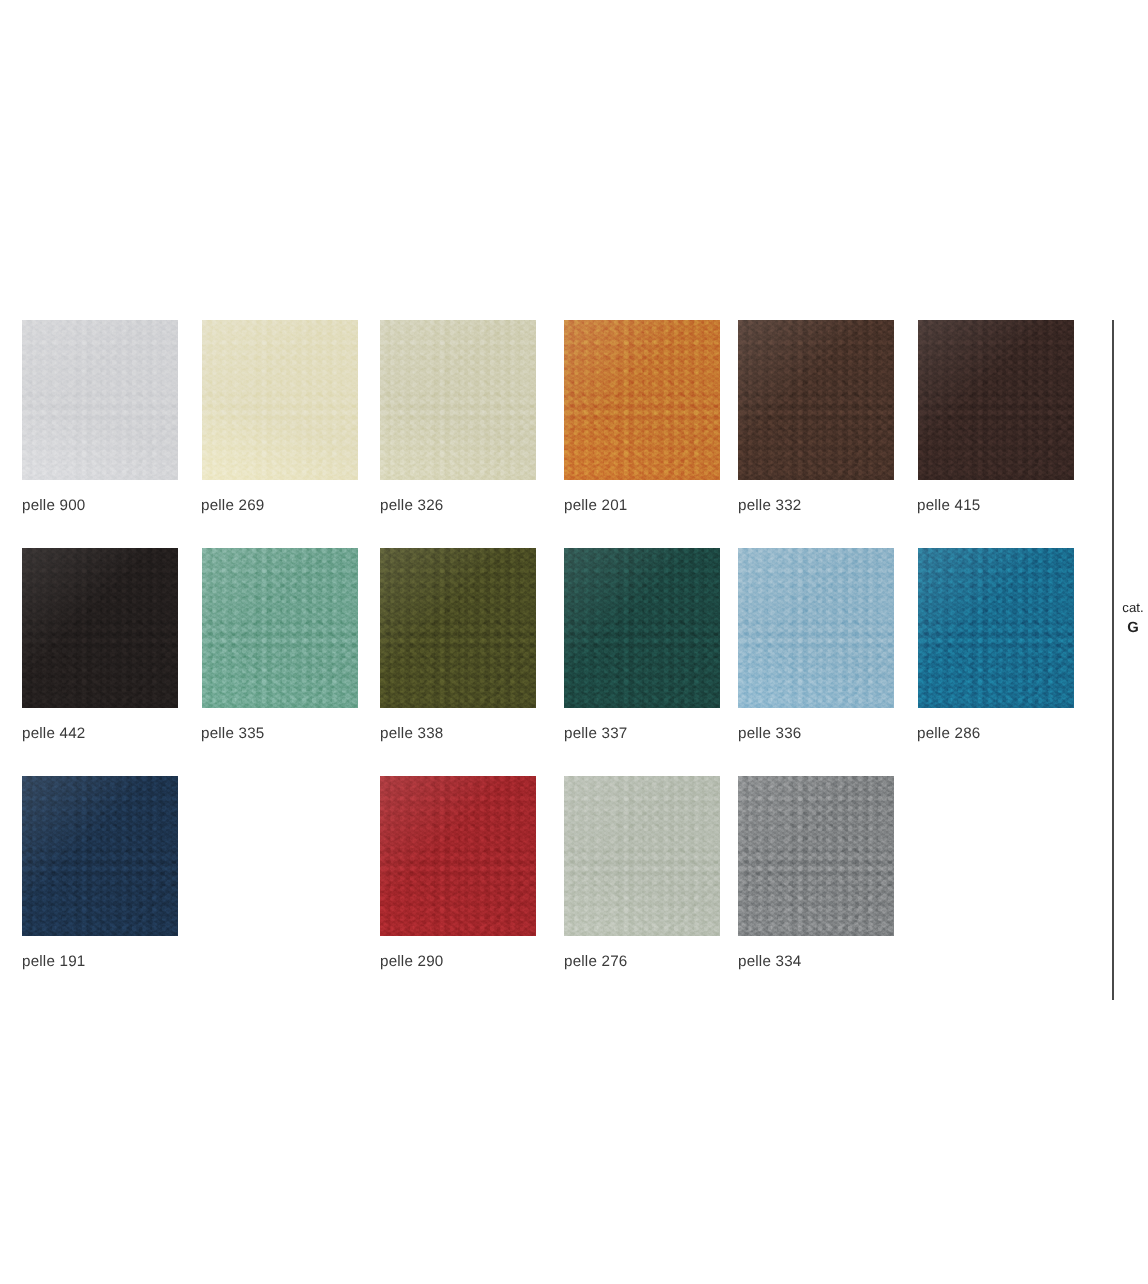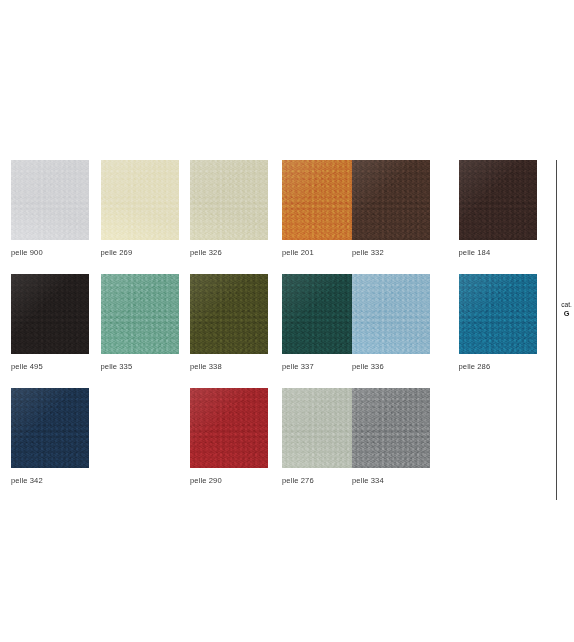--- a/index.html
+++ b/index.html
@@ -33,21 +33,21 @@
 
   .swatch-cell{
     position:absolute;
     top:0;
     width:78px;
   }
   .swatch-cell.c0{left:0px;}
   .swatch-cell.c1{left:89.5px;}
   .swatch-cell.c2{left:179px;text-decoration:underline;}
   .swatch-cell.c3{left:271px;}
-  .swatch-cell.c4{left:341px;}
+  .swatch-cell.c4{left:358px;}
   .swatch-cell.c5{left:447.5px;}
 
   .swatch-chip{
     width:78px;
     height:80px;
     position:relative;
     overflow:hidden;
     background-color:#cccccc;
   }
   
@@ -150,31 +150,31 @@
           <div class="grain"></div>
           <div class="sheen"></div>
         </div>
         <div class="swatch-label">pelle 332</div>
       </div>
       <div class="swatch-cell c5">
         <div class="swatch-chip" style="background-color: rgb(58, 40, 36);">
           <div class="grain"></div>
           <div class="sheen"></div>
         </div>
-        <div class="swatch-label">pelle 184</div>
+        <div class="swatch-label">pelle 415</div>
       </div>
     </div>
 
     <div class="swatch-row">
       <div class="swatch-cell c0">
         <div class="swatch-chip" style="background-color: rgb(36, 31, 30);">
           <div class="grain"></div>
           <div class="sheen"></div>
         </div>
-        <div class="swatch-label">pelle 495</div>
+        <div class="swatch-label">pelle 442</div>
       </div>
       <div class="swatch-cell c1">
         <div class="swatch-chip" style="background-color: rgb(114, 171, 150);">
           <div class="grain"></div>
           <div class="sheen"></div>
         </div>
         <div class="swatch-label">pelle 335</div>
       </div>
       <div class="swatch-cell c2">
         <div class="swatch-chip" style="background-color: rgb(76, 78, 36);">
@@ -205,21 +205,21 @@
         <div class="swatch-label">pelle 286</div>
       </div>
     </div>
 
     <div class="swatch-row">
       <div class="swatch-cell c0">
         <div class="swatch-chip" style="background-color: rgb(30, 53, 80);">
           <div class="grain"></div>
           <div class="sheen"></div>
         </div>
-        <div class="swatch-label">pelle 342</div>
+        <div class="swatch-label">pelle 191</div>
       </div>
       <div class="swatch-cell c2">
         <div class="swatch-chip" style="background-color: rgb(168, 39, 44);">
           <div class="grain"></div>
           <div class="sheen"></div>
         </div>
         <div class="swatch-label">pelle 290</div>
       </div>
       <div class="swatch-cell c3">
         <div class="swatch-chip" style="background-color: rgb(191, 198, 185);">

